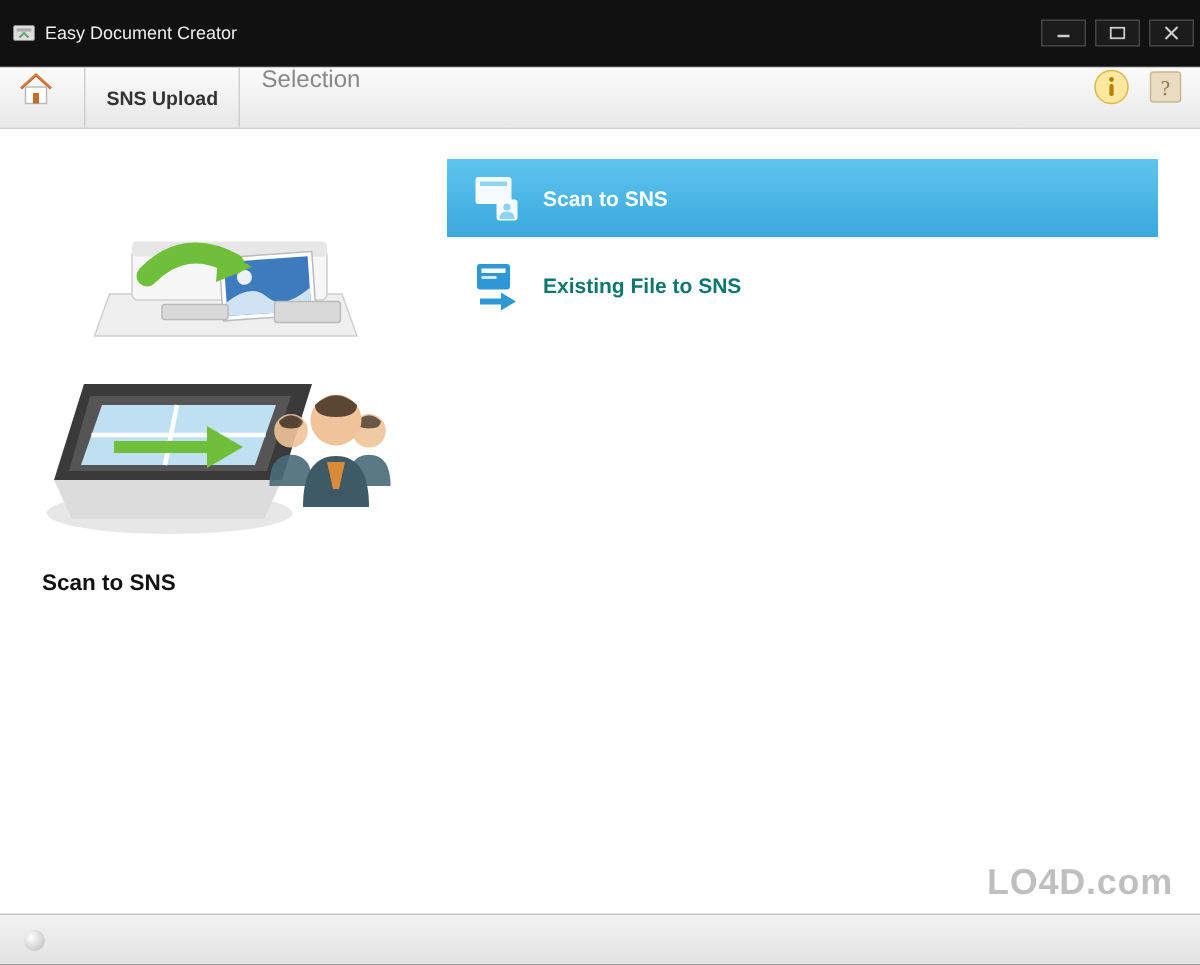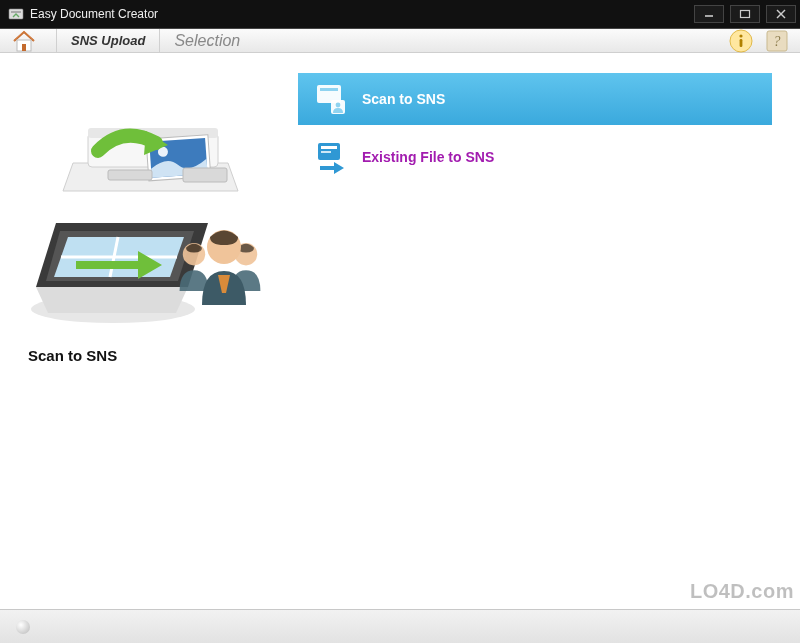--- a/index.html
+++ b/index.html
@@ -1,57 +1,57 @@
 <!DOCTYPE html>
 <html><head>
 <meta charset="utf-8">
 <style>
   * { box-sizing: border-box; margin: 0; padding: 0; }
   html, body { width: 800px; height: 643px; font-family: "Segoe UI", Tahoma, sans-serif; background: #000; overflow: hidden; }
 
   .window { width: 800px; height: 643px; display: flex; flex-direction: column; background: #000; }
 
   
-  .titlebar { height: 28px; background: #111; color: #eee; display: flex; align-items: center; padding: 0 4px 0 8px; font-size: 12px; }
+  .titlebar { height: 44px; background: #111; color: #eee; display: flex; align-items: center; padding: 0 4px 0 8px; font-size: 12px; }
   .titlebar .app-icon { width: 16px; height: 16px; margin-right: 6px; }
   .title-text { flex: 1; }
   .win-controls { display: flex; gap: 6px; }
   .win-btn { width: 30px; height: 18px; background: #1b1b1b; border: 1px solid #444; color: #ccc; display: flex; align-items: center; justify-content: center; font-size: 10px; cursor: default; }
   .win-btn svg { display: block; }
 
   
   .body { flex: 1; background: #fff; display: flex; flex-direction: column; border-top: 1px solid #444; position: relative; }
 
   
-  .toolbar { height: 24px; background: linear-gradient(#fbfbfb, #e8e8e8); border-bottom: 1px solid #cfcfcf; display: flex; align-items: center; padding: 0 10px; font-style: italic; }
+  .toolbar { height: 41px; background: linear-gradient(#fbfbfb, #e8e8e8); border-bottom: 1px solid #cfcfcf; display: flex; padding: 0 10px; }
   .home-icon { width: 28px; height: 28px; margin-right: 18px; cursor: pointer; }
   .crumb-strong { font-size: 13px; font-weight: 600; color: #333; padding: 0 14px; border-left: 1px solid #d0d0d0; border-right: 1px solid #d0d0d0; height: 100%; display: flex; align-items: center; }
   .crumb-weak { font-size: 16px; color: #888; padding-left: 14px; }
   .toolbar-spacer { flex: 1; }
   .info-icon, .help-icon { width: 26px; height: 26px; margin-left: 10px; cursor: pointer; }
 
   
   .content { flex: 1; display: flex; padding: 20px 28px; gap: 30px; }
 
   .left-pane { width: 240px; display: flex; flex-direction: column; }
   .illustration { width: 240px; height: 260px; border-radius: 2px; overflow: hidden; }
   .left-title { font-size: 15px; font-weight: 700; color: #111; margin-top: 14px; }
   .left-desc { font-size: 13px; color: #555; margin-top: 8px; line-height: 1.45; }
 
   .right-pane { flex: 1; display: flex; flex-direction: column; gap: 6px; }
   .option { height: 52px; display: flex; align-items: center; padding: 0 16px; cursor: pointer; gap: 14px; font-size: 14px; font-weight: 600; }
   .option.selected { background: linear-gradient(#5fc4ee, #3aa9dd); color: #fff; }
-  .option.normal { background: #fff; color: #a21caf; }
+  .option.normal { background: #fff; color: #0f766e; }
   .opt-icon { width: 34px; height: 34px; flex-shrink: 0; }
 
   
   .statusbar { height: 34px; background: linear-gradient(#f2f2f2, #e2e2e2); border-top: 1px solid #c8c8c8; display: flex; align-items: center; padding: 0 16px; }
   .status-dot { width: 14px; height: 14px; border-radius: 50%; background: radial-gradient(circle at 35% 35%, #fff, #d7d7d7 55%, #b8b8b8); }
 
-  .watermark { position: absolute; right: 6px; bottom: 40px; font-size: 20px; font-weight: 600; color: rgba(0,0,0,0.25); letter-spacing: 0.5px; pointer-events: none; }
+  .watermark { position: absolute; right: 18px; bottom: 40px; font-size: 24px; font-weight: 600; color: rgba(0,0,0,0.25); letter-spacing: 0.5px; pointer-events: none; }
 </style>
 </head>
 <body>
 
 <div class="window">
 
   <div class="titlebar">
     <span class="app-icon">
       <svg viewBox="0 0 16 16">
           <rect x="1" y="3" width="14" height="10" rx="1" fill="#ddd" stroke="#888" stroke-width="0.6"></rect>

